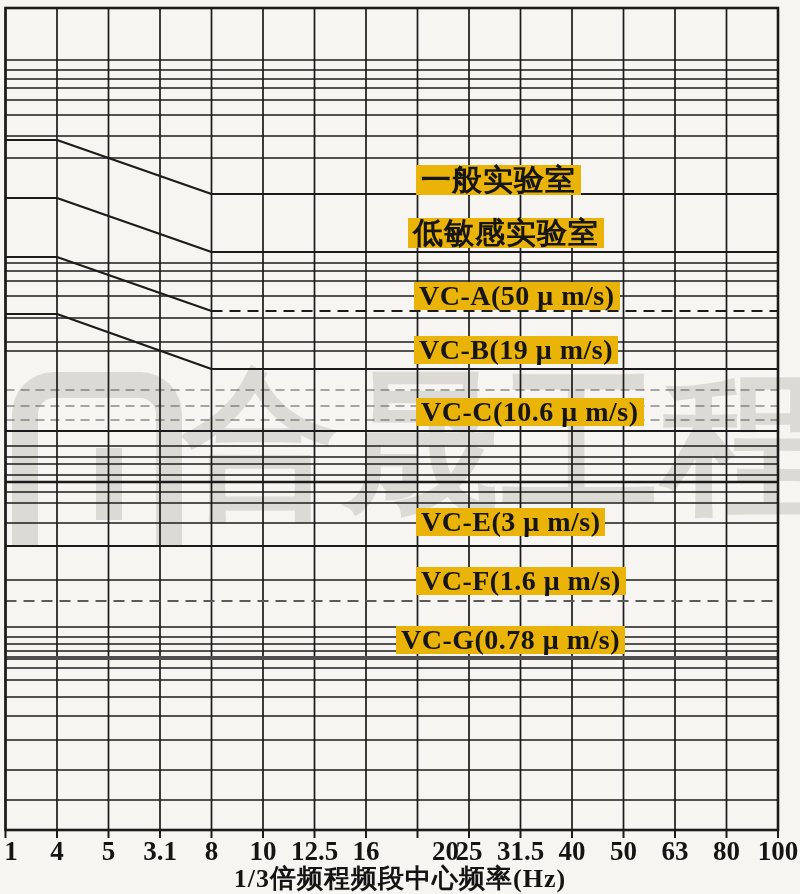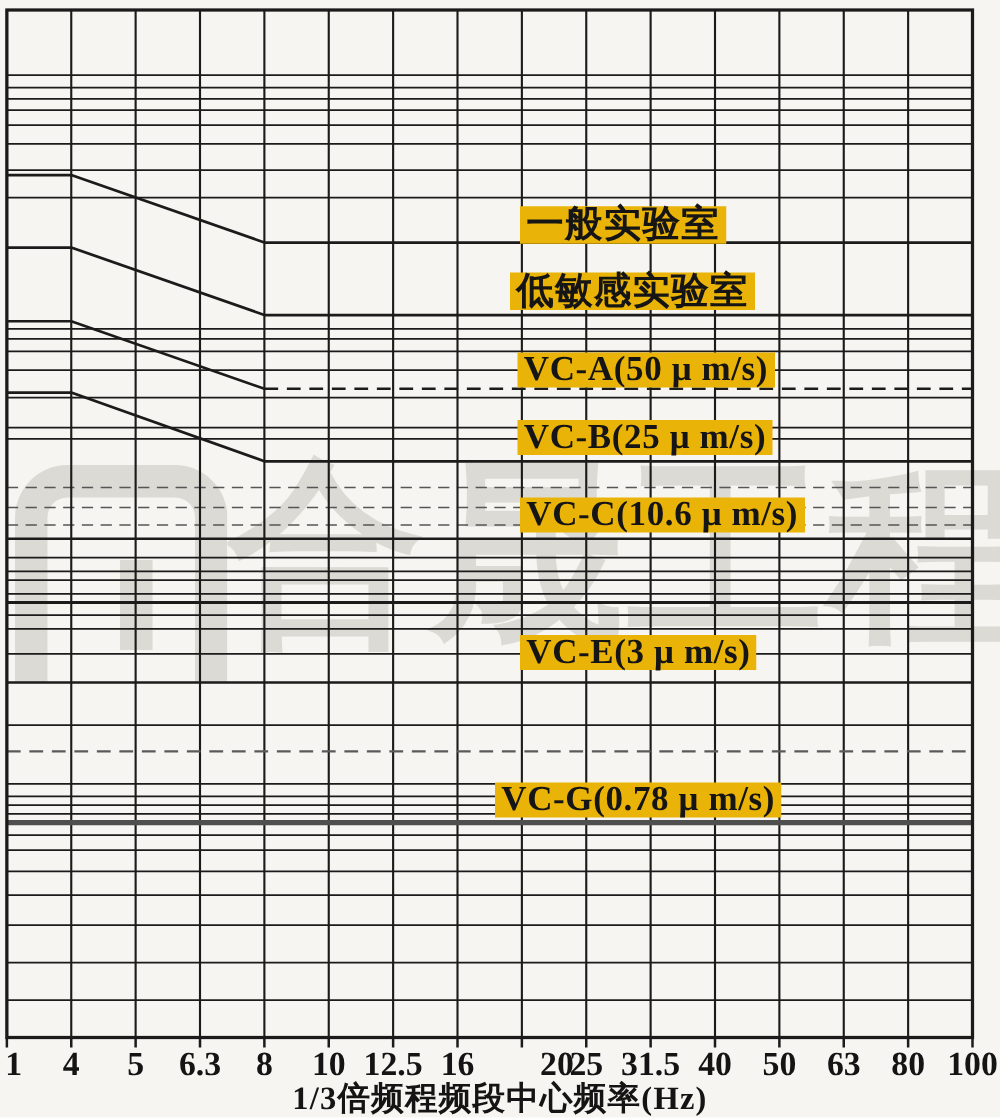--- a/index.html
+++ b/index.html
@@ -146,28 +146,29 @@
       <line x1="5.5" y1="546" x2="778" y2="546" stroke="#1b1b1b" stroke-width="2"></line>
       <line x1="5.5" y1="601" x2="778" y2="601" stroke="#5a5a5a" stroke-width="1.8" stroke-dasharray="11 7"></line>
       <line x1="5.5" y1="658" x2="778" y2="658" stroke="#4f4f4f" stroke-width="4.2"></line>
       <rect x="5.5" y="8" width="772.5" height="822" fill="none" stroke="#1b1b1b" stroke-width="2.6"></rect>
     </svg>
 
   <div id="x-axis-title">1/3倍频程频段中心频率(Hz)</div>
 <div class="curve-label cjk" style="left: 416px; top: 180px;">一般实验室</div>
     <div class="curve-label cjk" style="left: 408px; top: 233px;">低敏感实验室</div>
     <div class="curve-label vc" style="left: 414px; top: 296px;">VC-A(50 μ m/s)</div>
-    <div class="curve-label vc" style="left: 414px; top: 350px;">VC-B(25 μ m/s)</div>
+    <div class="curve-label vc" style="left: 414px; top: 350px;">VC-B(19 μ m/s)</div>
     <div class="curve-label vc" style="left: 416px; top: 412px;">VC-C(10.6 μ m/s)</div>
     <div class="curve-label vc" style="left: 416px; top: 522px;">VC-E(3 μ m/s)</div>
+    <div class="curve-label vc" style="left: 416px; top: 581px;">VC-F(1.6 μ m/s)</div>
     <div class="curve-label vc" style="left: 396px; top: 640px;">VC-G(0.78 μ m/s)</div>
     <div class="x-tick-label" style="left: 11px;">1</div>
     <div class="x-tick-label" style="left: 57px;">4</div>
     <div class="x-tick-label" style="left: 108.5px;">5</div>
-    <div class="x-tick-label" style="left: 160px;">6.3</div>
+    <div class="x-tick-label" style="left: 160px;">3.1</div>
     <div class="x-tick-label" style="left: 211.5px;">8</div>
     <div class="x-tick-label" style="left: 263px;">10</div>
     <div class="x-tick-label" style="left: 314.5px;">12.5</div>
     <div class="x-tick-label" style="left: 366px;">16</div>
     <div class="x-tick-label" style="left: 417.5px; margin-left: 28px;">20</div>
     <div class="x-tick-label" style="left: 469px;">25</div>
     <div class="x-tick-label" style="left: 520.5px;">31.5</div>
     <div class="x-tick-label" style="left: 572px;">40</div>
     <div class="x-tick-label" style="left: 623.5px;">50</div>
     <div class="x-tick-label" style="left: 675px;">63</div>

